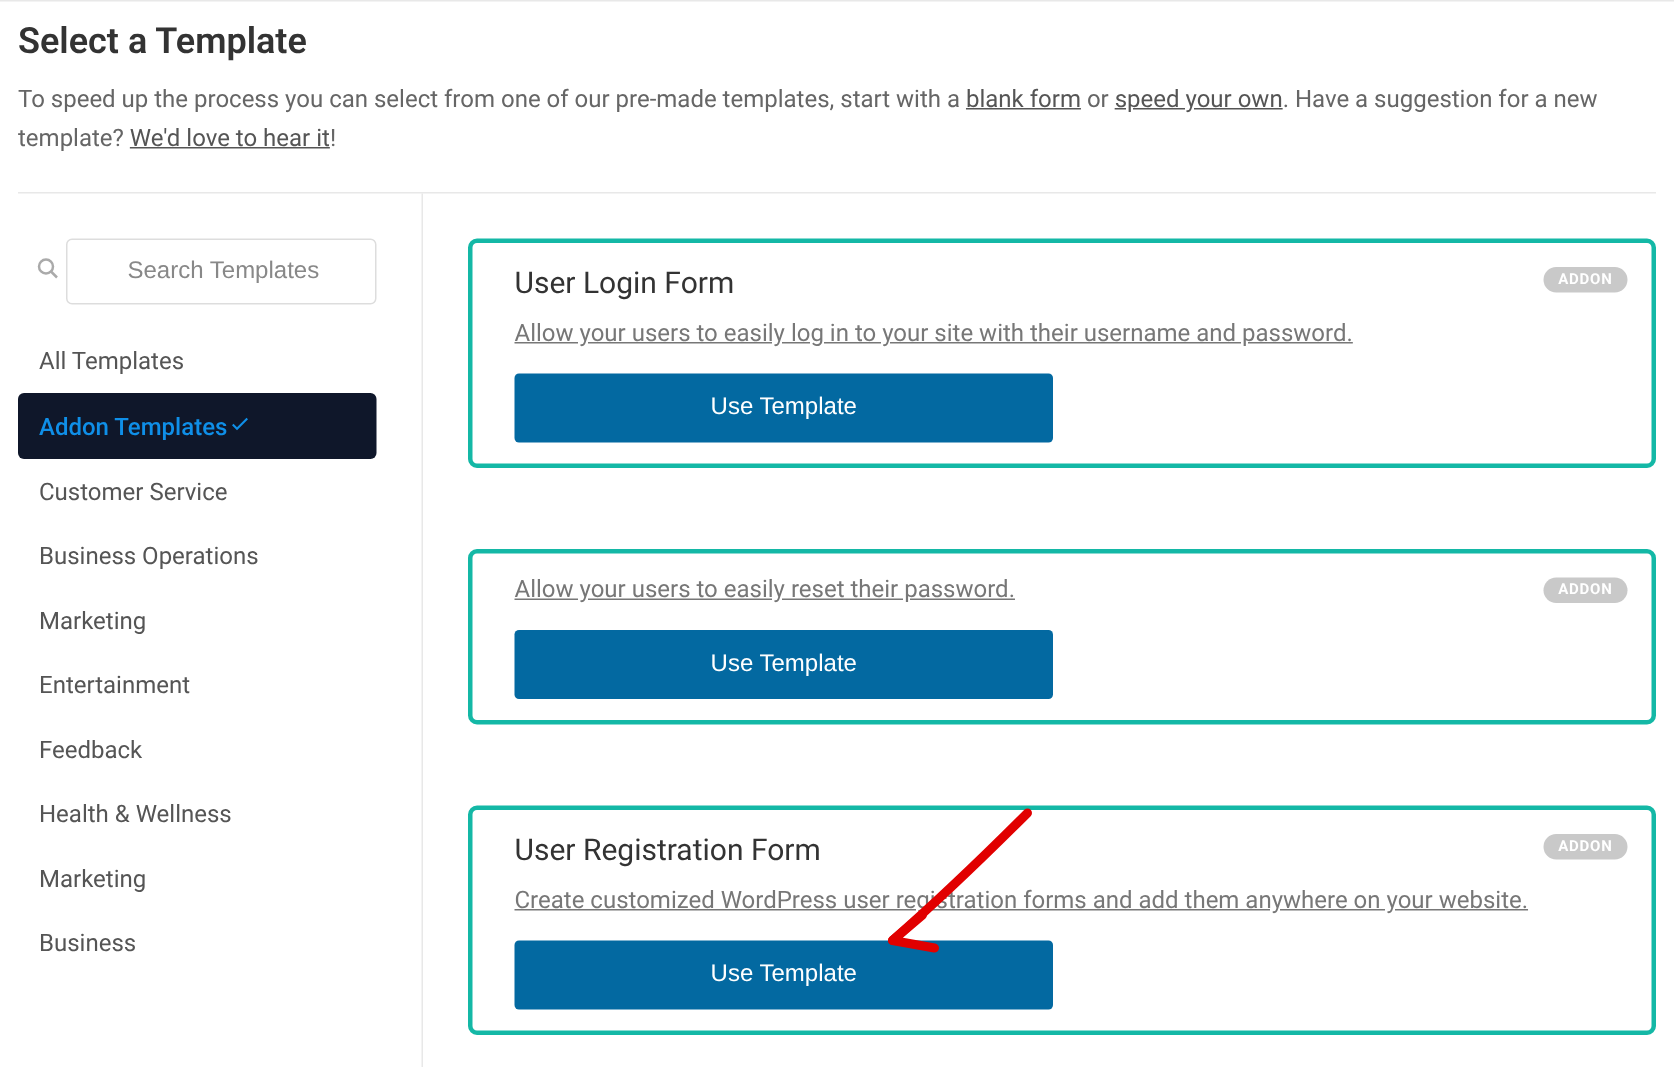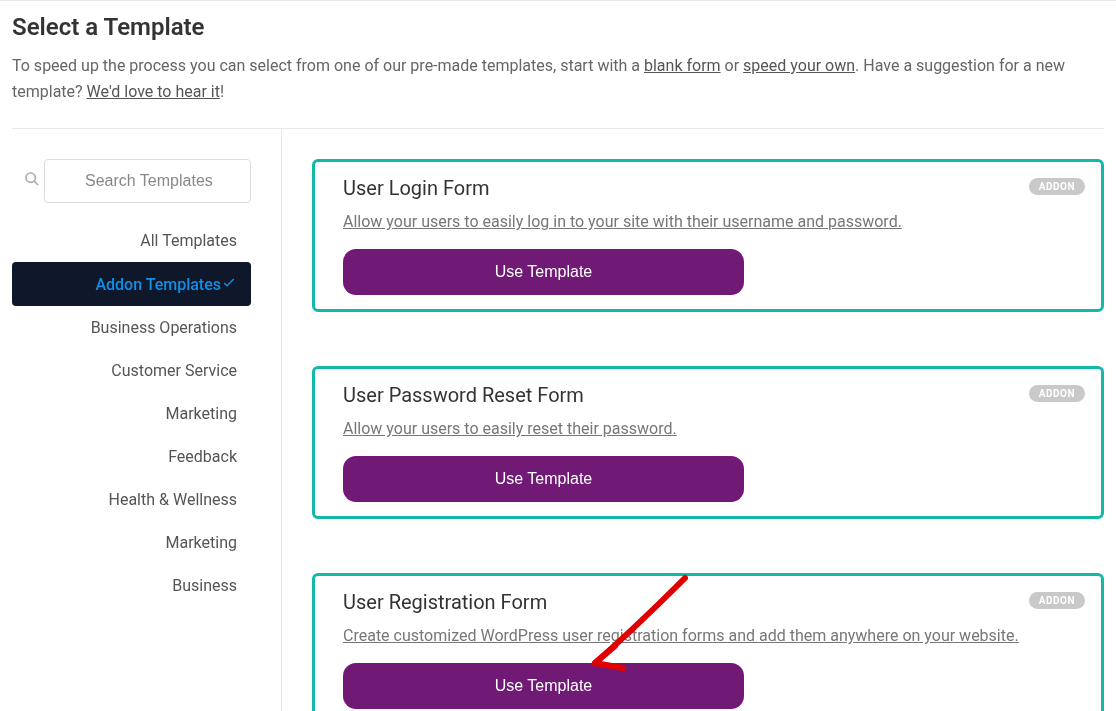--- a/index.html
+++ b/index.html
@@ -66,21 +66,21 @@
     .category-list {
       list-style: none;
     }
     .category-item {
       padding: 12px 14px;
       font-size: 16px;
       color: #555;
       cursor: pointer;
       border-radius: 4px;
       display: flex;
-      justify-content: flex-end;
+      justify-content: flex-start;
       align-items: center;
     }
     .category-item.active {
       background: #0f172a;
       color: #0f8fe8;
       font-weight: 500;
     }
     .check-icon {
       color: #0f8fe8;
     }
@@ -101,28 +101,28 @@
       color: #333;
       margin-bottom: 12px;
     }
     .template-desc {
       font-size: 16px;
       color: #777;
       margin-bottom: 18px;
       text-decoration: underline;
     }
     .use-button {
-      background: #701a75;
+      background: #0369a1;
       color: #fff;
       border: none;
       padding: 14px 0;
-      width: 401px;
+      width: 359px;
       font-size: 16px;
       font-weight: 500;
-      border-radius: 13px;
+      border-radius: 3px;
       cursor: pointer;
     }
     .badge {
       position: absolute;
       top: 16px;
       right: 16px;
       background: #c9c9c9;
       color: #fff;
       font-size: 10px;
       font-weight: 700;
@@ -160,45 +160,48 @@
           <li class="category-item">
             <span>All Templates</span>
           </li>
           <li class="category-item active">
             <span>Addon Templates</span>
             <span class="check-icon"><svg width="16" height="16" viewBox="0 0 24 24" fill="currentColor">
                 <path d="M9 16.2l-3.5-3.5L4 14.2l5 5 11-11-1.5-1.5z"></path>
               </svg></span>
           </li>
           <li class="category-item">
+            <span>Customer Service</span>
+          </li>
+          <li class="category-item">
             <span>Business Operations</span>
           </li>
           <li class="category-item">
-            <span>Customer Service</span>
-          </li>
-          <li class="category-item">
             <span>Marketing</span>
+          </li>
+          <li class="category-item">
+            <span>Entertainment</span>
           </li>
           <li class="category-item">
             <span>Feedback</span>
           </li>
           <li class="category-item">
             <span>Health &amp; Wellness</span>
           </li>
           <li class="category-item">
             <span>Marketing</span>
           </li>
           <li class="category-item">
             <span>Business</span>
           </li>
         </ul>
     </aside>
 
     <main class="main" id="template-main">
         <div class="template-card"><span class="badge">ADDON</span><h2 class="template-title">User Login Form</h2><p class="template-desc">Allow your users to easily log in to your site with their username and password.</p><button class="use-button">Use Template</button></div>
-        <div class="template-card"><span class="badge">ADDON</span><h2 class="template-title">User Password Reset Form</h2><p class="template-desc">Allow your users to easily reset their password.</p><button class="use-button">Use Template</button></div>
+        <div class="template-card"><span class="badge">ADDON</span><p class="template-desc">Allow your users to easily reset their password.</p><button class="use-button">Use Template</button></div>
         <div class="template-card"><span class="badge">ADDON</span><h2 class="template-title">User Registration Form</h2><p class="template-desc">Create customized WordPress user registration forms and add them anywhere on your website.</p><button class="use-button">Use Template</button><svg width="140" height="120" viewBox="0 0 140 120" class="annotation-arrow" style="left: 250px; top: -8px;">
             <path d="M120 10 C 100 30, 70 60, 30 95" stroke="#e10000" stroke-width="6" fill="none" stroke-linecap="round"></path>
             <path d="M30 95 L 50 78 M30 95 L 58 100" stroke="#e10000" stroke-width="6" fill="none" stroke-linecap="round"></path>
           </svg></div>
       </main>
   </div>
 </div>
 
 </body></html>

